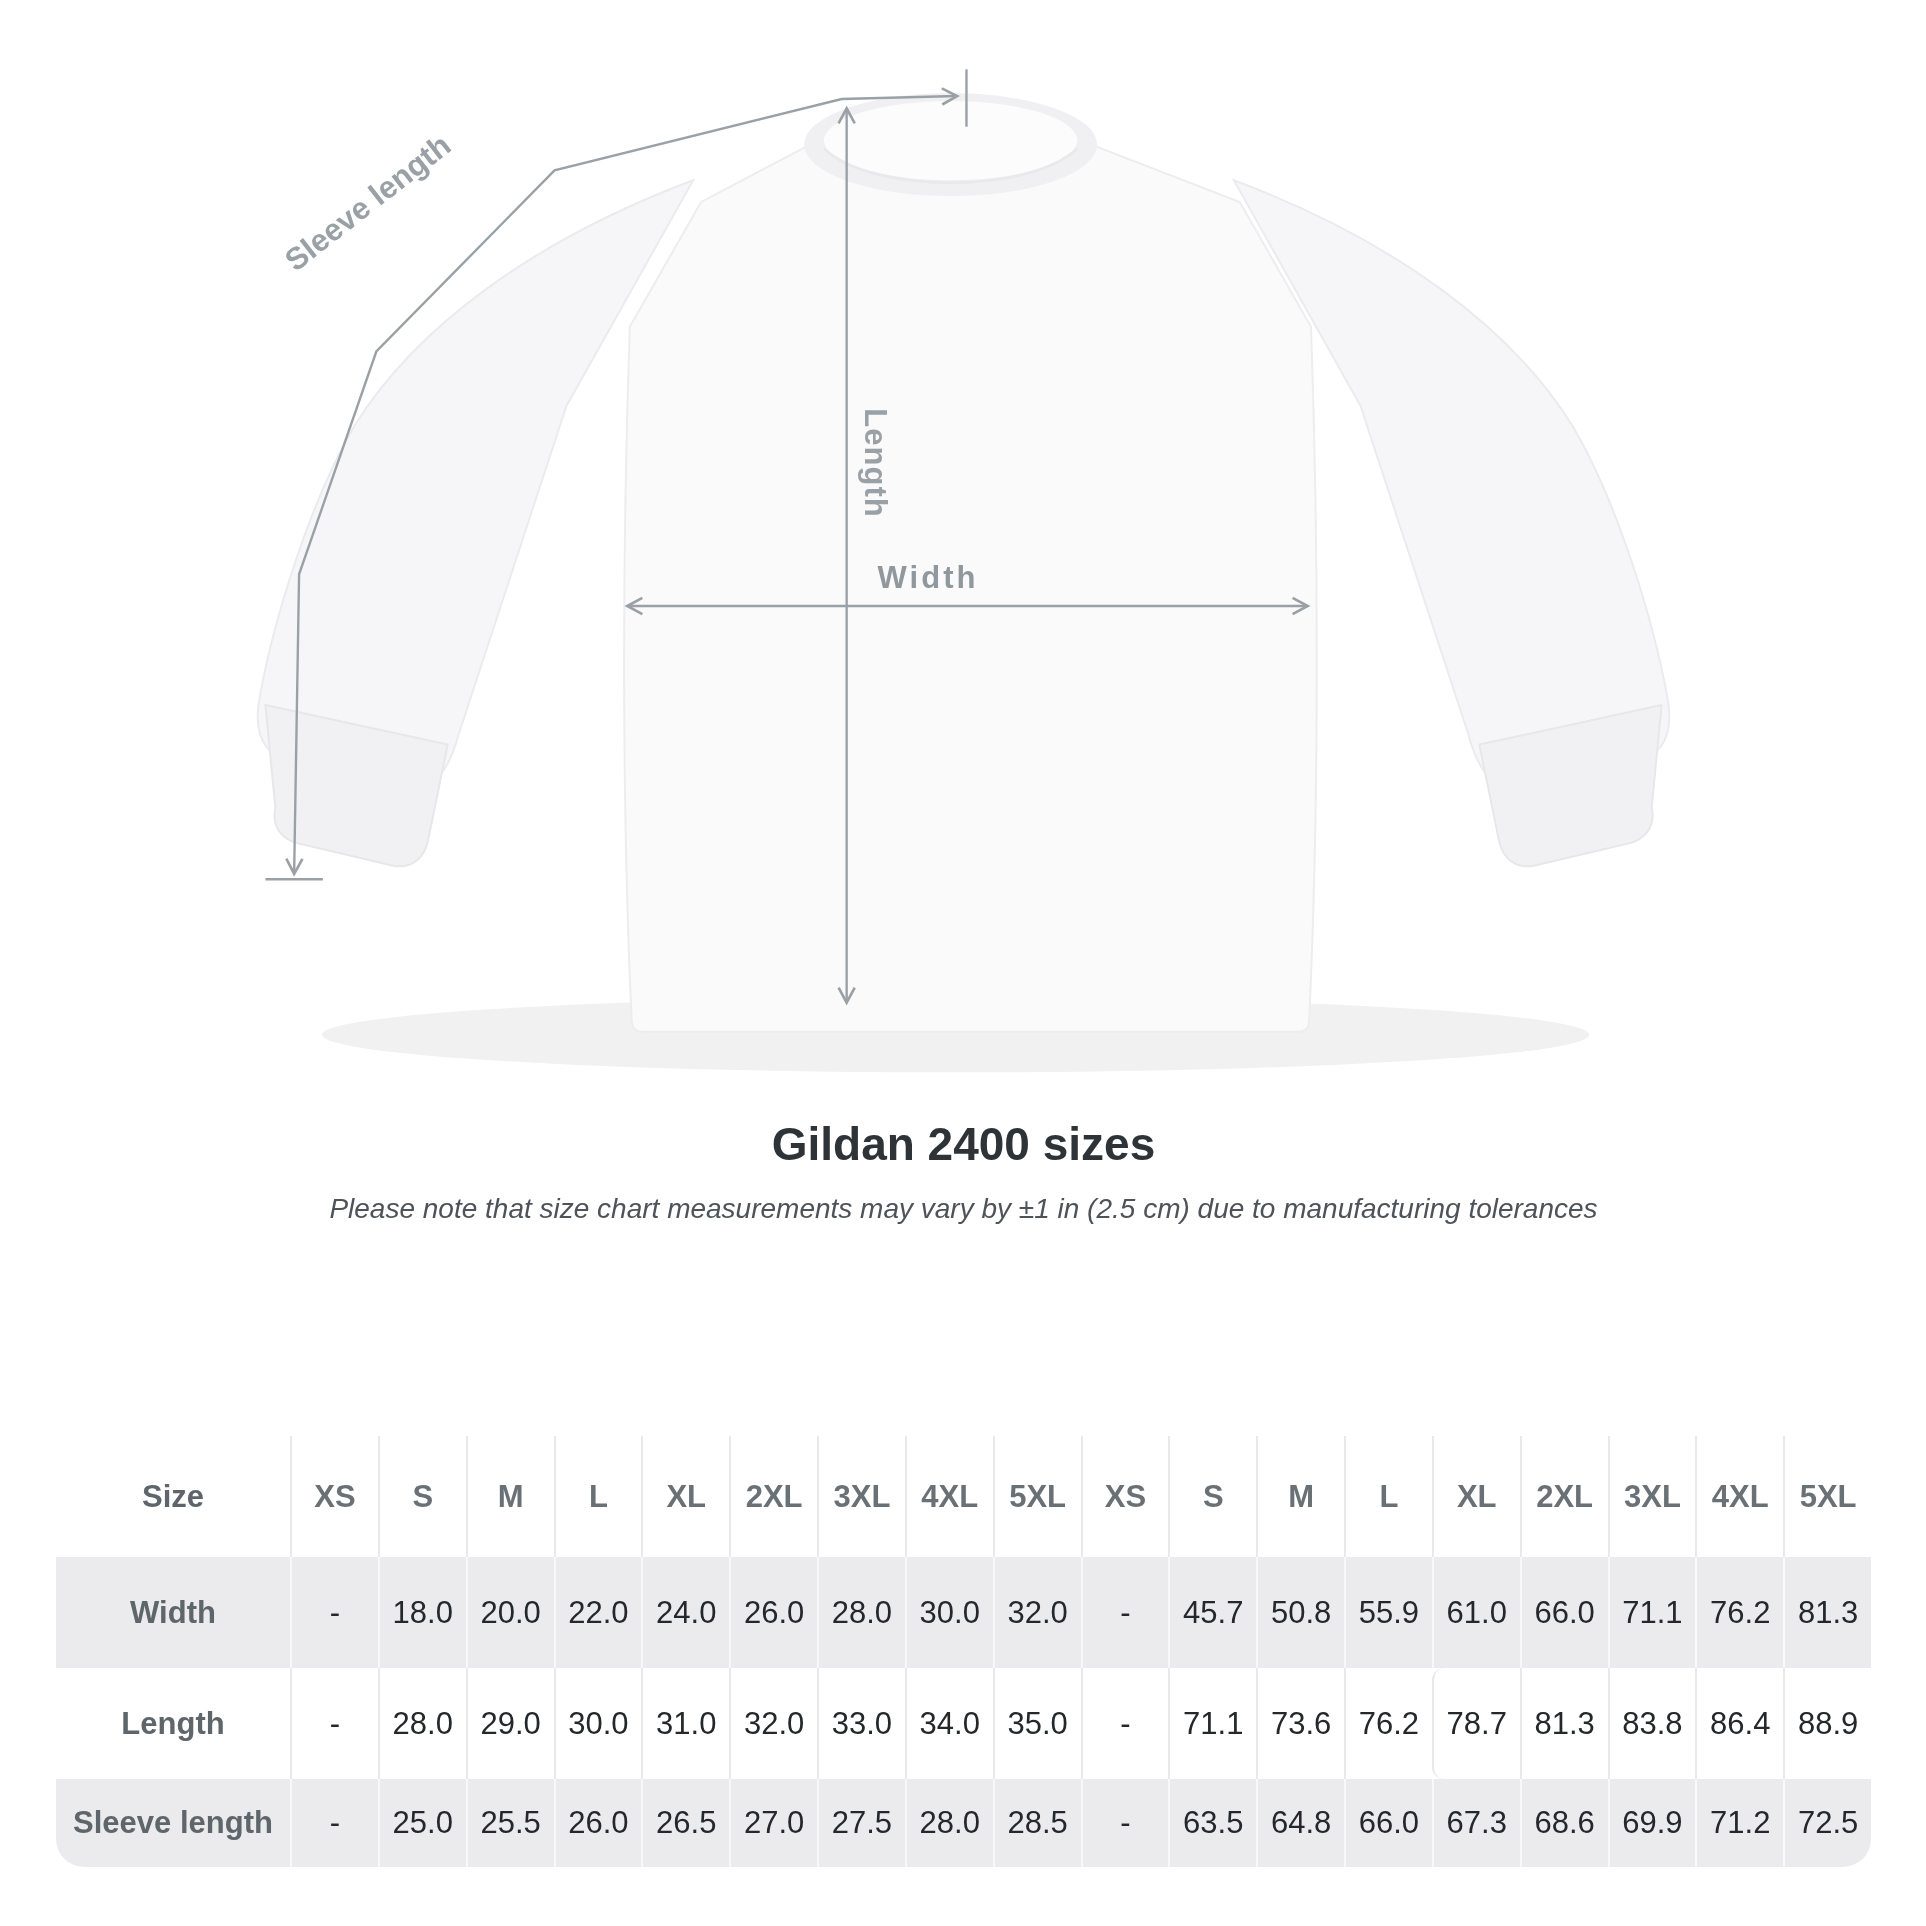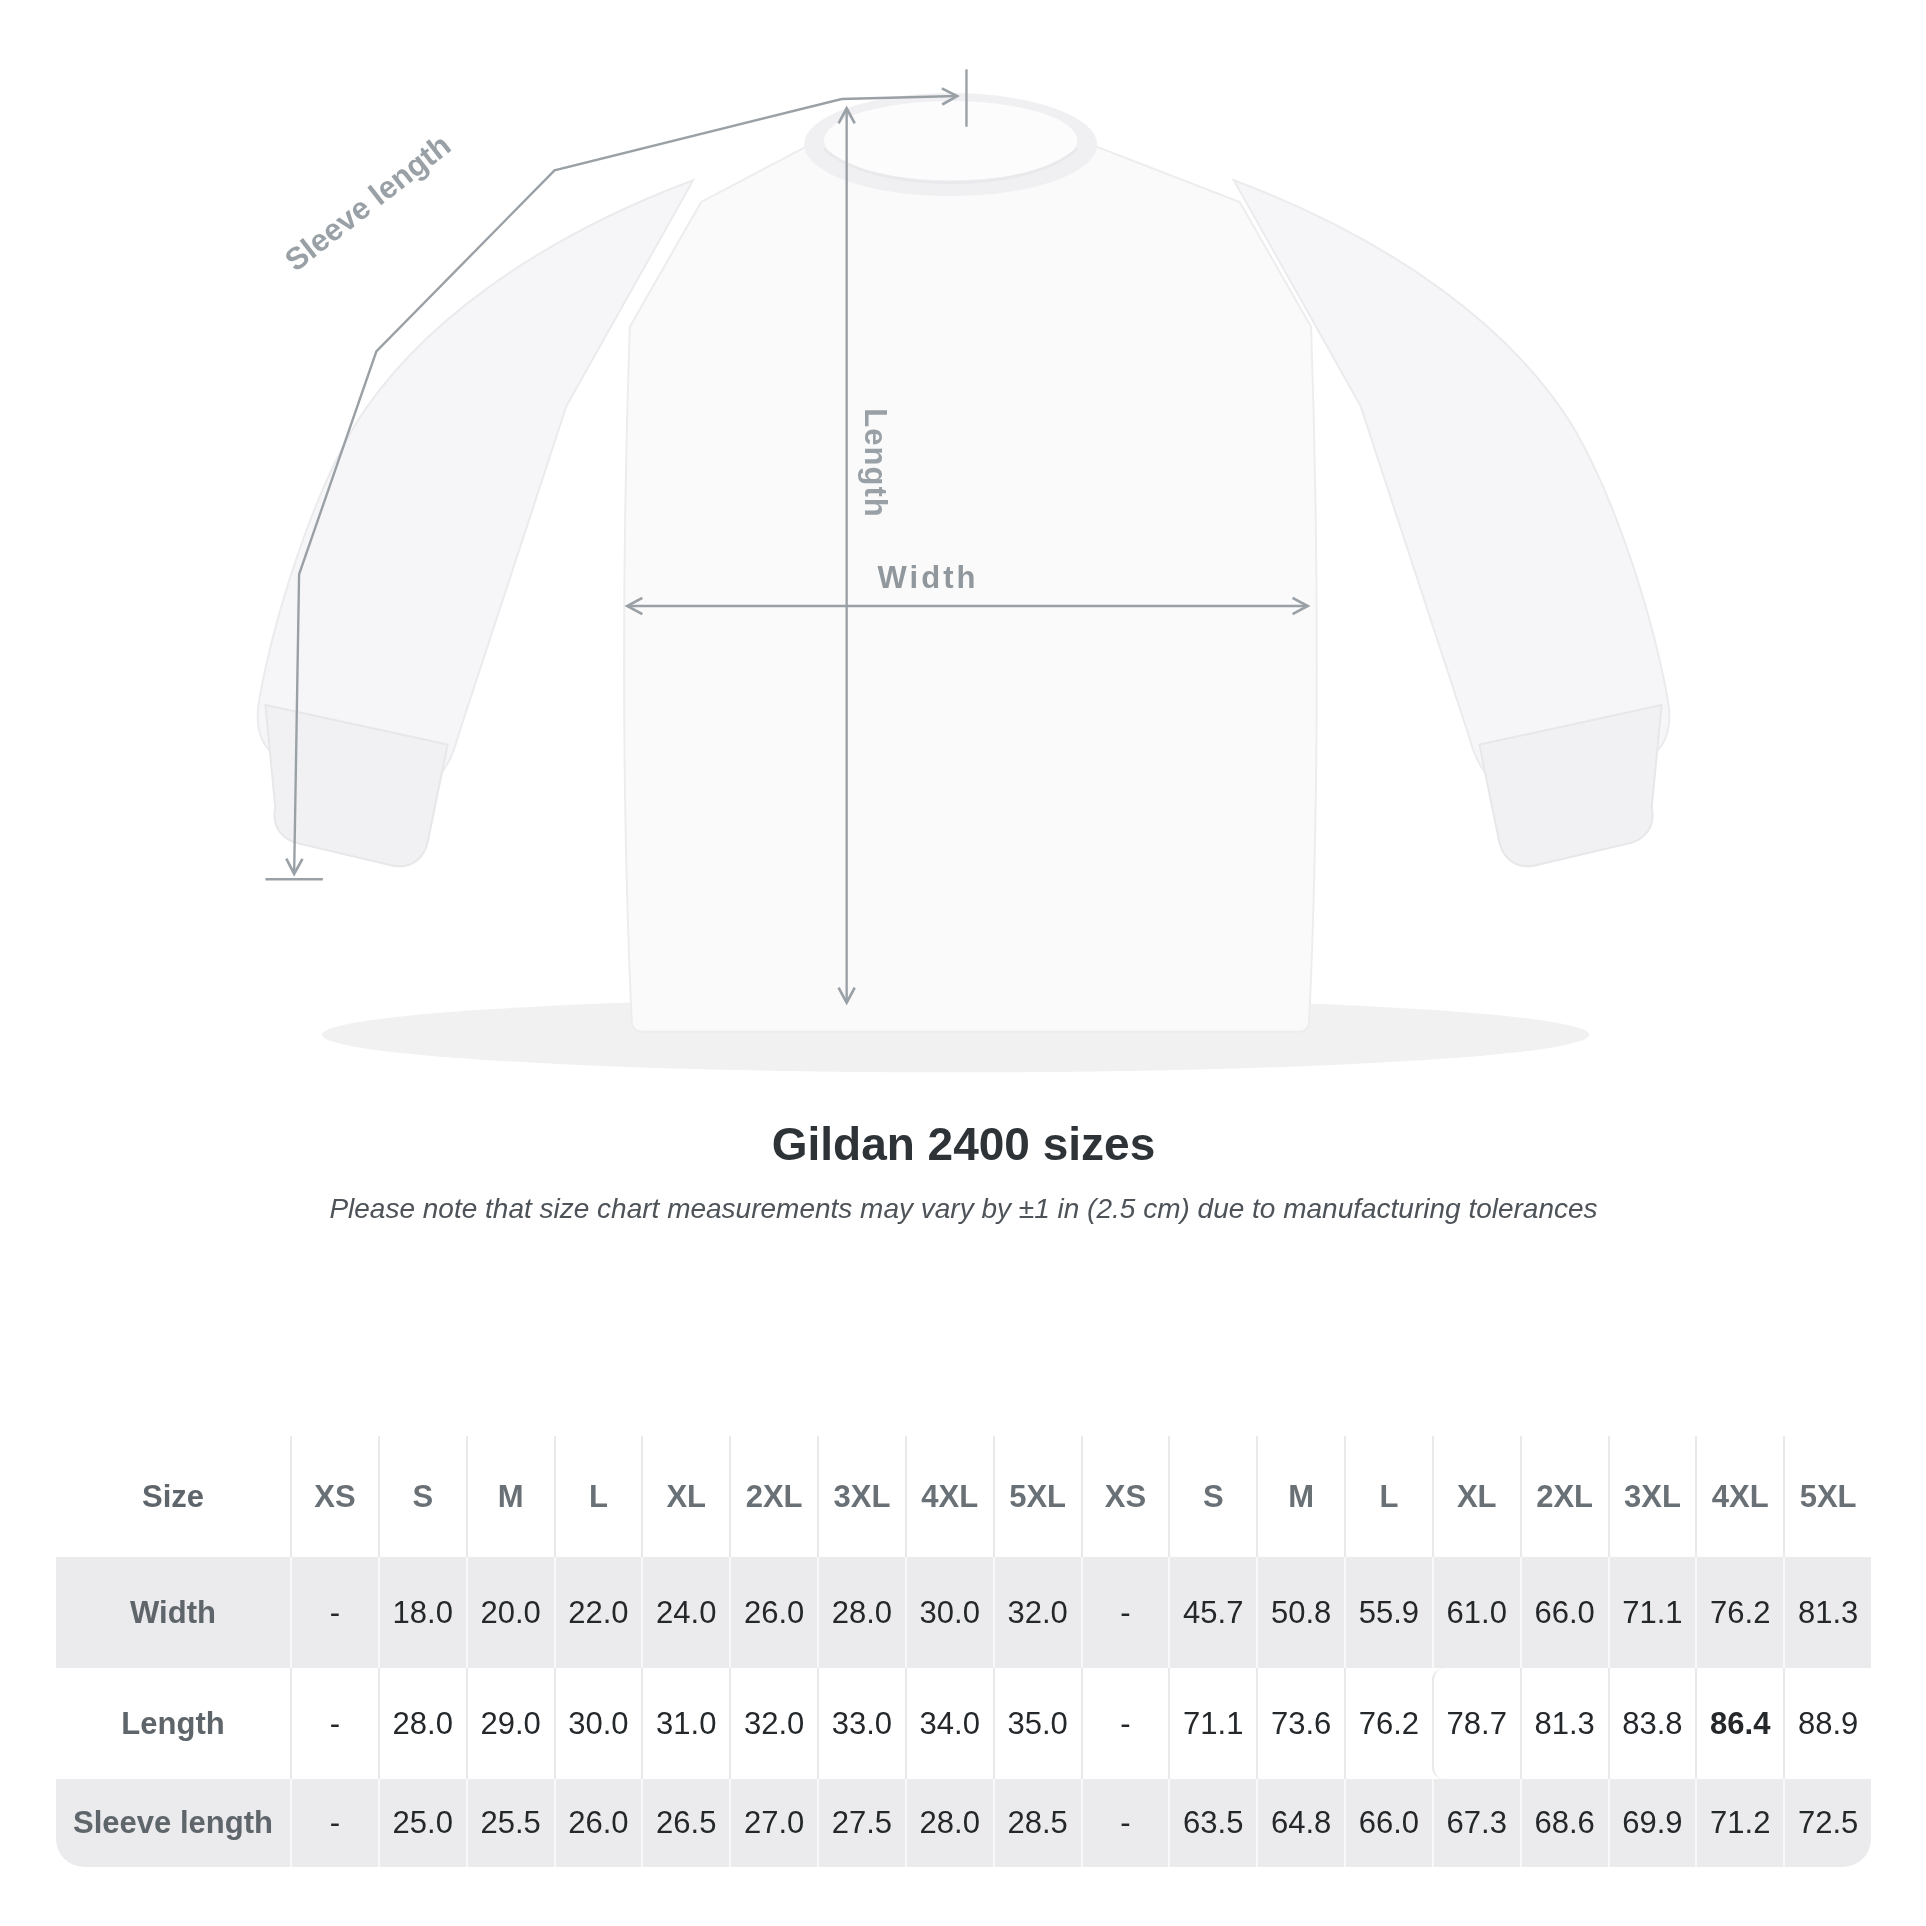--- a/index.html
+++ b/index.html
@@ -139,21 +139,21 @@
     <div class="cell row-white val-cell sep-on-white" style="grid-row: 4;">33.0</div>
     <div class="cell row-white val-cell sep-on-white" style="grid-row: 4;">34.0</div>
     <div class="cell row-white val-cell sep-on-white" style="grid-row: 4;">35.0</div>
     <div class="cell row-white val-cell sep-on-white" style="grid-row: 4;">-</div>
     <div class="cell row-white val-cell sep-on-white" style="grid-row: 4;">71.1</div>
     <div class="cell row-white val-cell sep-on-white" style="grid-row: 4;">73.6</div>
     <div class="cell row-white val-cell sep-on-white" style="grid-row: 4;">76.2</div>
     <div class="cell row-white val-cell sep-on-white" style="grid-row: 4; border-radius: 12px;">78.7</div>
     <div class="cell row-white val-cell sep-on-white" style="grid-row: 4;">81.3</div>
     <div class="cell row-white val-cell sep-on-white" style="grid-row: 4;">83.8</div>
-    <div class="cell row-white val-cell sep-on-white" style="grid-row: 4; font-weight: bold;">86.4</div>
+    <div class="cell row-white val-cell sep-on-white" style="grid-row: 4;">86.4</div>
     <div class="cell row-white val-cell sep-on-white" style="grid-row: 4;">88.9</div>
     <div class="cell row-gray row-label" style="grid-row: 5;">Sleeve length</div>
     <div class="cell row-gray val-cell sep-on-gray" style="grid-row: 5;">-</div>
     <div class="cell row-gray val-cell sep-on-gray" style="grid-row: 5;">25.0</div>
     <div class="cell row-gray val-cell sep-on-gray" style="grid-row: 5;">25.5</div>
     <div class="cell row-gray val-cell sep-on-gray" style="grid-row: 5;">26.0</div>
     <div class="cell row-gray val-cell sep-on-gray" style="grid-row: 5;">26.5</div>
     <div class="cell row-gray val-cell sep-on-gray" style="grid-row: 5;">27.0</div>
     <div class="cell row-gray val-cell sep-on-gray" style="grid-row: 5;">27.5</div>
     <div class="cell row-gray val-cell sep-on-gray" style="grid-row: 5;">28.0</div>

